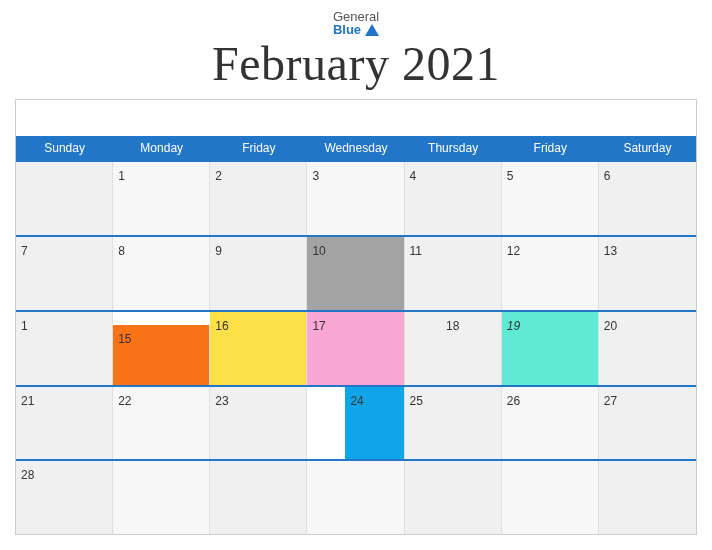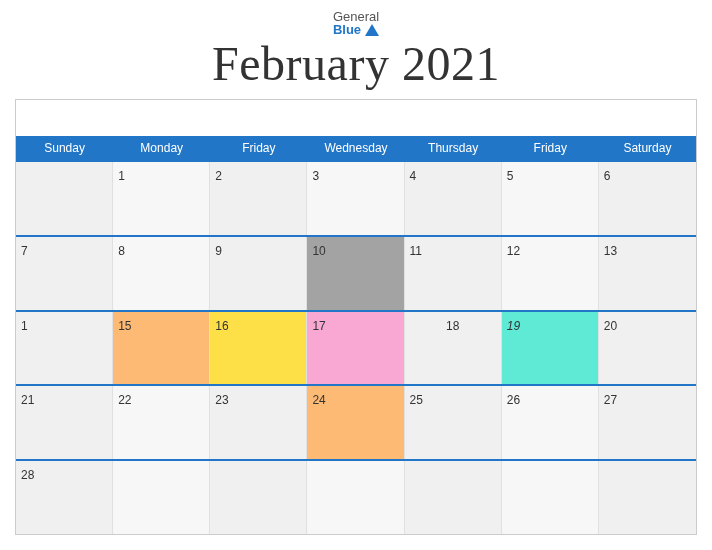--- a/index.html
+++ b/index.html
@@ -166,32 +166,32 @@
           <div class="day-cell" style="background: rgb(240, 240, 240);"><span class="day-number">7</span></div>
           <div class="day-cell" style="background: rgb(247, 247, 247);"><span class="day-number">8</span></div>
           <div class="day-cell" style="background: rgb(240, 240, 240);"><span class="day-number">9</span></div>
           <div class="day-cell" style="background: #a3a3a3;"><span class="day-number">10</span></div>
           <div class="day-cell" style="background: rgb(240, 240, 240);"><span class="day-number">11</span></div>
           <div class="day-cell" style="background: rgb(247, 247, 247);"><span class="day-number">12</span></div>
           <div class="day-cell" style="background: rgb(240, 240, 240);"><span class="day-number">13</span></div>
         </div>
         <div class="week-row">
           <div class="day-cell" style="background: rgb(240, 240, 240);"><span class="day-number">1</span></div>
-          <div class="day-cell" style="background: #fdba74;"><span class="day-number">15</span></div>
+          <div class="day-cell" style="background: #f97316; margin-top: 13px;"><span class="day-number">15</span></div>
           <div class="day-cell" style="background: #fde047;"><span class="day-number">16</span></div>
           <div class="day-cell" style="background: #f9a8d4;"><span class="day-number">17</span></div>
           <div class="day-cell" style="background: rgb(240, 240, 240); text-align: center;"><span class="day-number">18</span></div>
           <div class="day-cell" style="background: #5eead4; font-style: italic;"><span class="day-number">19</span></div>
           <div class="day-cell" style="background: rgb(240, 240, 240);"><span class="day-number">20</span></div>
         </div>
         <div class="week-row">
           <div class="day-cell" style="background: rgb(240, 240, 240);"><span class="day-number">21</span></div>
           <div class="day-cell" style="background: rgb(247, 247, 247);"><span class="day-number">22</span></div>
           <div class="day-cell" style="background: rgb(240, 240, 240);"><span class="day-number">23</span></div>
-          <div class="day-cell" style="background: #fdba74;"><span class="day-number">24</span></div>
+          <div class="day-cell" style="background: #0ea5e9; margin-left: 38px;"><span class="day-number">24</span></div>
           <div class="day-cell" style="background: rgb(240, 240, 240);"><span class="day-number">25</span></div>
           <div class="day-cell" style="background: rgb(247, 247, 247);"><span class="day-number">26</span></div>
           <div class="day-cell" style="background: rgb(240, 240, 240);"><span class="day-number">27</span></div>
         </div>
         <div class="week-row">
           <div class="day-cell" style="background: rgb(240, 240, 240);"><span class="day-number">28</span></div>
           <div class="day-cell empty" style="background: rgb(247, 247, 247);"></div>
           <div class="day-cell empty" style="background: rgb(240, 240, 240);"></div>
           <div class="day-cell empty" style="background: rgb(247, 247, 247);"></div>
           <div class="day-cell empty" style="background: rgb(240, 240, 240);"></div>

